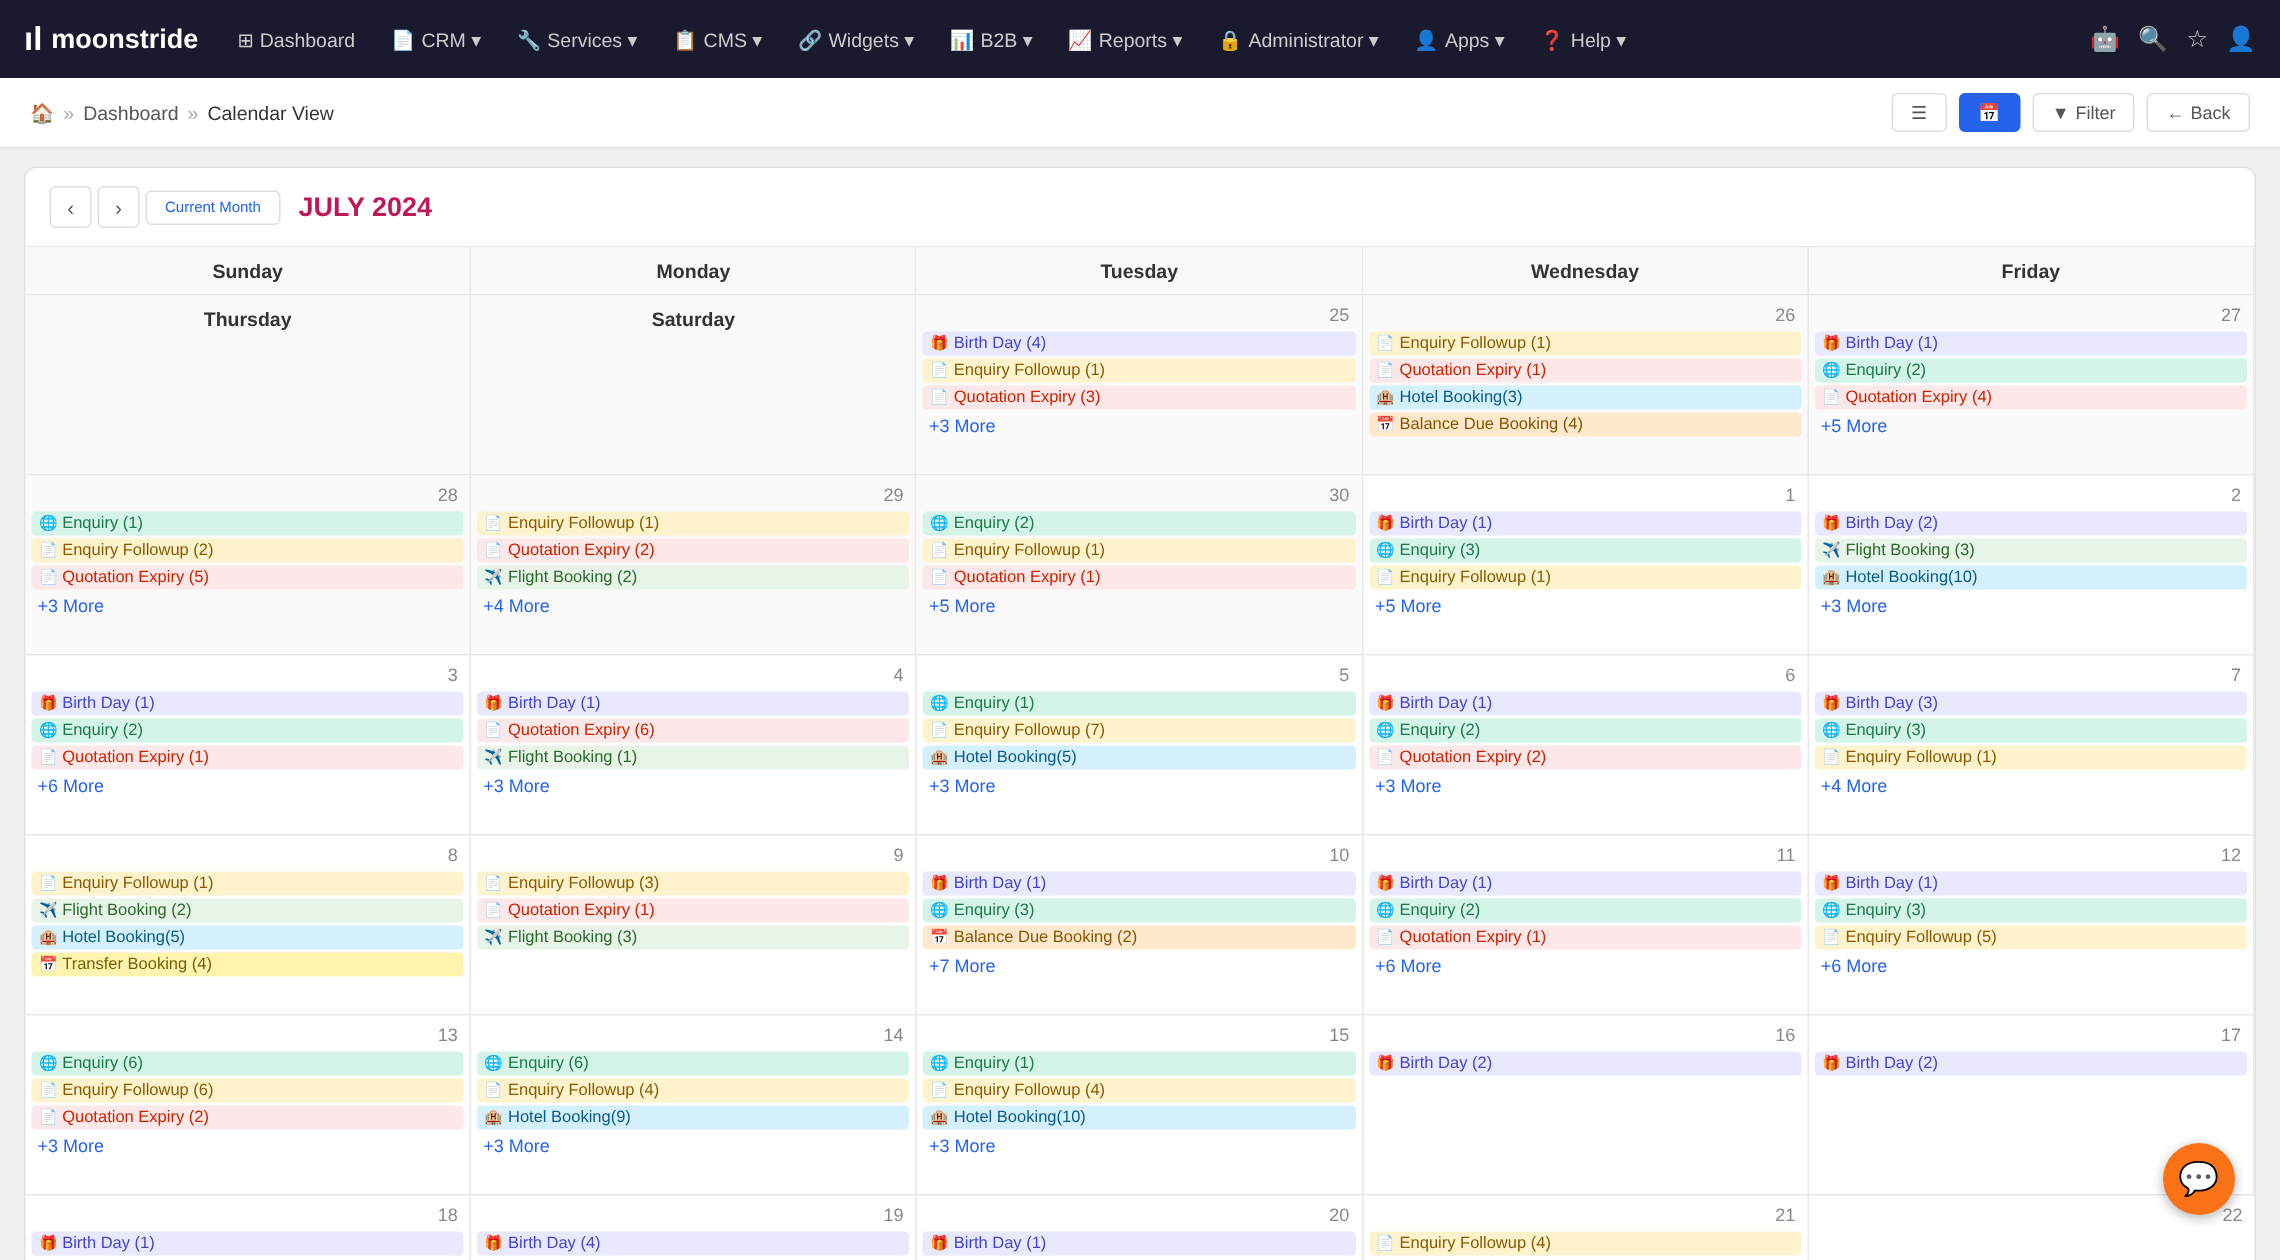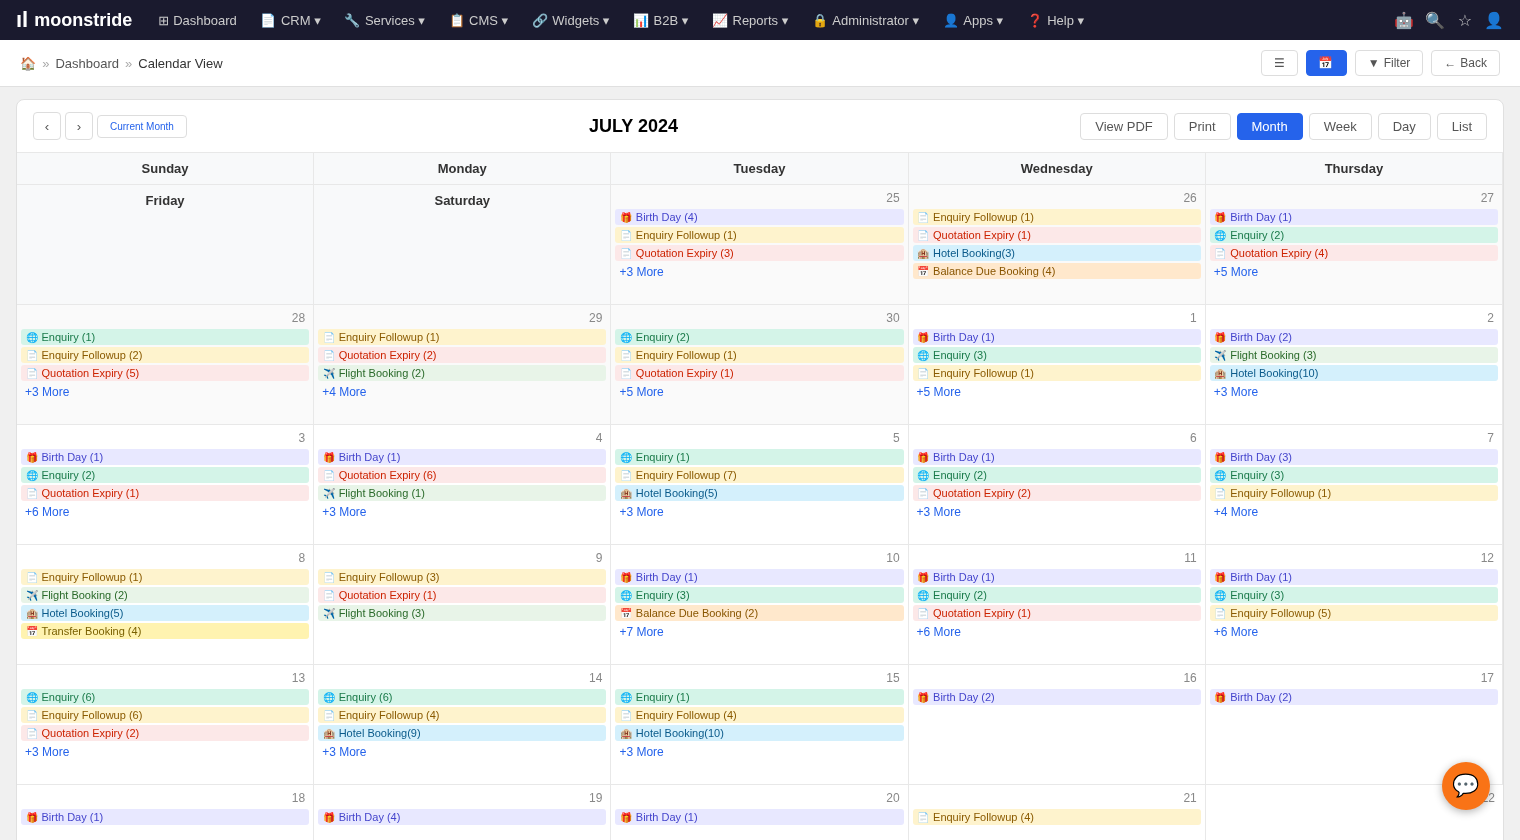--- a/index.html
+++ b/index.html
@@ -5,21 +5,21 @@
     * { box-sizing: border-box; margin: 0; padding: 0; }
     body { font-family: -apple-system, BlinkMacSystemFont, 'Segoe UI', sans-serif; background: #f0f0f0; font-size: 13px; }
 
     
     .topnav {
       background: #1a1a2e;
       color: #fff;
       display: flex;
       align-items: center;
       padding: 0 16px;
-      height: 40px;
+      height: 52px;
       gap: 4px;
     }
     .topnav .logo {
       display: flex; align-items: center; gap: 6px; margin-right: 12px;
       font-size: 18px; font-weight: 700; color: #fff;
     }
     .topnav .logo .bar-icon { font-size: 22px; }
     .nav-item {
       color: #ccc;
       padding: 6px 10px;
@@ -86,21 +86,21 @@
     }
     .current-month-btn {
       border: 1px solid #ddd;
       background: #fff;
       padding: 5px 12px;
       border-radius: 4px;
       cursor: pointer;
       color: #2563eb;
       font-size: 10px;
     }
-    .cal-title { flex: 1; text-align: center; font-size: 18px; font-weight: 600; color: #000000; }
+    .cal-title { flex: 1; text-align: left; font-size: 18px; font-weight: 600; color: #be185d; }
     .cal-view-btns { display: flex; align-items: center; gap: 6px; }
     .view-btn {
       border: 1px solid #ddd;
       background: #fff;
       padding: 5px 14px;
       border-radius: 4px;
       cursor: pointer;
       font-size: 13px;
       color: #555;
     }
@@ -265,37 +265,29 @@
 
 <div class="calendar-wrap">
 
   <div class="cal-header">
     <div class="cal-nav">
       <button class="cal-nav-btn">‹</button>
       <button class="cal-nav-btn">›</button>
       <button class="current-month-btn">Current Month</button>
     </div>
     <div class="cal-title">JULY 2024</div>
-    <div class="cal-view-btns">
-      <button class="pdf-btn">View PDF</button>
-      <button class="print-btn">Print</button>
-      <button class="view-btn active">Month</button>
-      <button class="view-btn">Week</button>
-      <button class="view-btn">Day</button>
-      <button class="view-btn">List</button>
-    </div>
   </div>
 
   <div class="cal-grid" id="cal-grid">
   <div class="cal-day-header">Sunday</div>
       <div class="cal-day-header">Monday</div>
       <div class="cal-day-header">Tuesday</div>
       <div class="cal-day-header">Wednesday</div>
+      <div class="cal-day-header">Friday</div>
       <div class="cal-day-header">Thursday</div>
-      <div class="cal-day-header">Friday</div>
       <div class="cal-day-header">Saturday</div>
       <div class="cal-cell other-month">
         <div class="day-num">25</div>
         <div class="event-pill ev-birthday">
           <span class="ep-icon">🎁</span>
           <span>Birth Day (4)</span>
         </div>
         <div class="event-pill ev-enquiry-followup">
           <span class="ep-icon">📄</span>
           <span>Enquiry Followup (1)</span>

